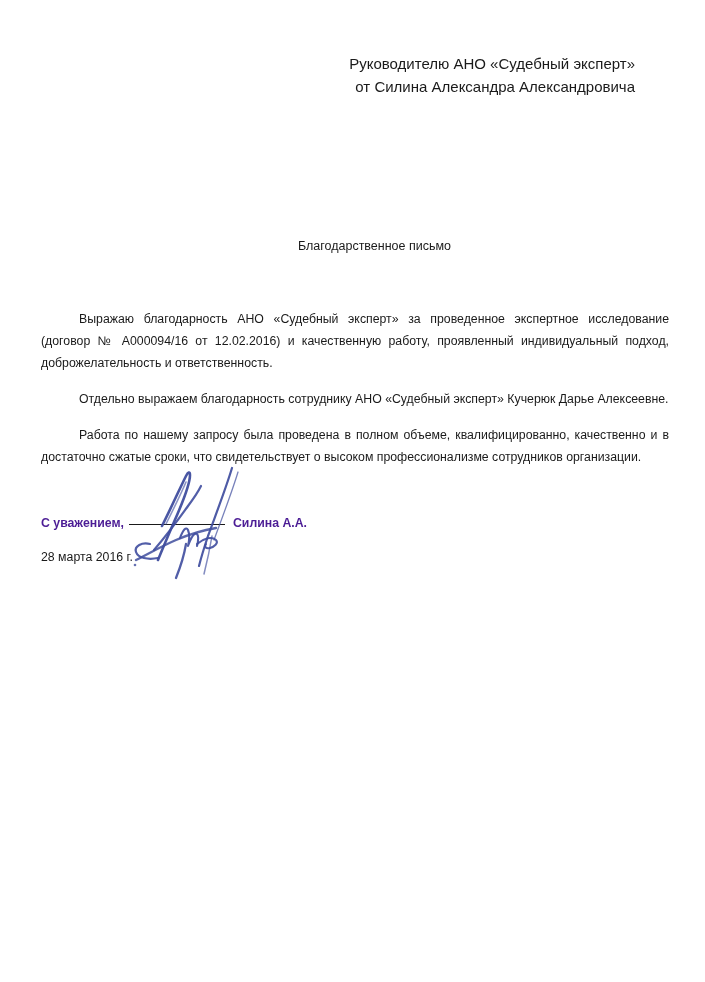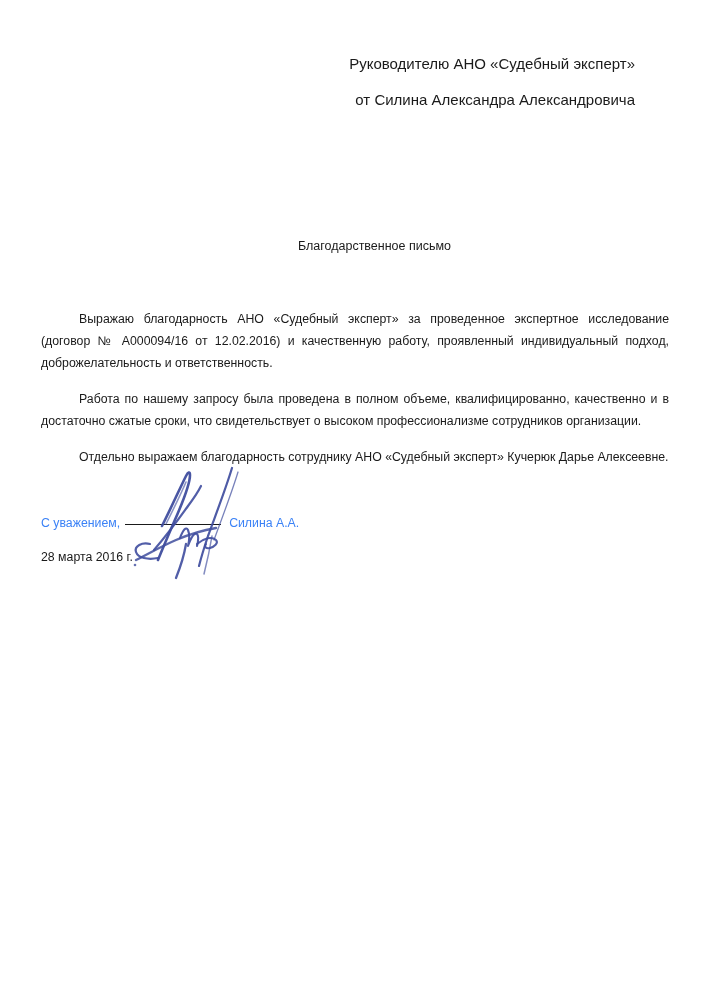--- a/index.html
+++ b/index.html
@@ -27,21 +27,21 @@
     width: 335px;
     text-align: right;
   }
   .header-line {
     font-size: 15px;
     line-height: 15px;
     color: #1a1a1a;
     white-space: nowrap;
   }
   .header-line + .header-line {
-    margin-top: 21px;
+    margin-top: 8px;
   }
 
   
   .doc-title {
     position: absolute;
     left: 0;
     top: 238px;
     width: 705px;
     text-align: center;
     font-size: 12.5px;
@@ -80,22 +80,23 @@
     position: absolute;
     left: 41px;
     top: 514px;
     width: 450px;
   }
   .sign-row {
     display: flex;
     align-items: baseline;
     font-size: 12.3px;
     line-height: 18px;
-    color: #3b82f6;
+    color: #4c1d95;
     white-space: nowrap;
+    font-weight: bold;
   }
   .sign-rule {
     display: inline-block;
     width: 96px;
     border-bottom: 1.4px solid #1a1a1a;
     margin: 0 8px 0 5px;
     position: relative;
     top: -2px;
   }
   .sign-date {
@@ -129,22 +130,22 @@
 
   <div class="header-block">
     <div class="header-line">Руководителю АНО «Судебный эксперт»</div>
     <div class="header-line">от Силина Александра Александровича</div>
   </div>
 
   <div class="doc-title">Благодарственное письмо</div>
 
   <div class="body-block">
     <p class="para">Выражаю благодарность АНО «Судебный эксперт» за проведенное экспертное исследование (договор № А000094/16 от 12.02.2016) и качественную работу, проявленный индивидуальный подход, доброжелательность и ответственность.</p>
+    <p class="para last-short">Отдельно выражаем благодарность сотруднику АНО «Судебный эксперт» Кучерюк Дарье Алексеевне.</p>
     <p class="para">Работа по нашему запросу была проведена в полном объеме, квалифицированно, качественно и в достаточно сжатые сроки, что свидетельствует о высоком профессионализме сотрудников организации.</p>
-    <p class="para last-short">Отдельно выражаем благодарность сотруднику АНО «Судебный эксперт» Кучерюк Дарье Алексеевне.</p>
   </div>
 
   <div class="sign-block">
     <div class="sign-row">
       <span>С уважением,</span>
       <span class="sign-rule"></span>
       <span>Силина А.А.</span>
     </div>
     <div class="sign-date">28 марта 2016 г.</div>
   </div>

